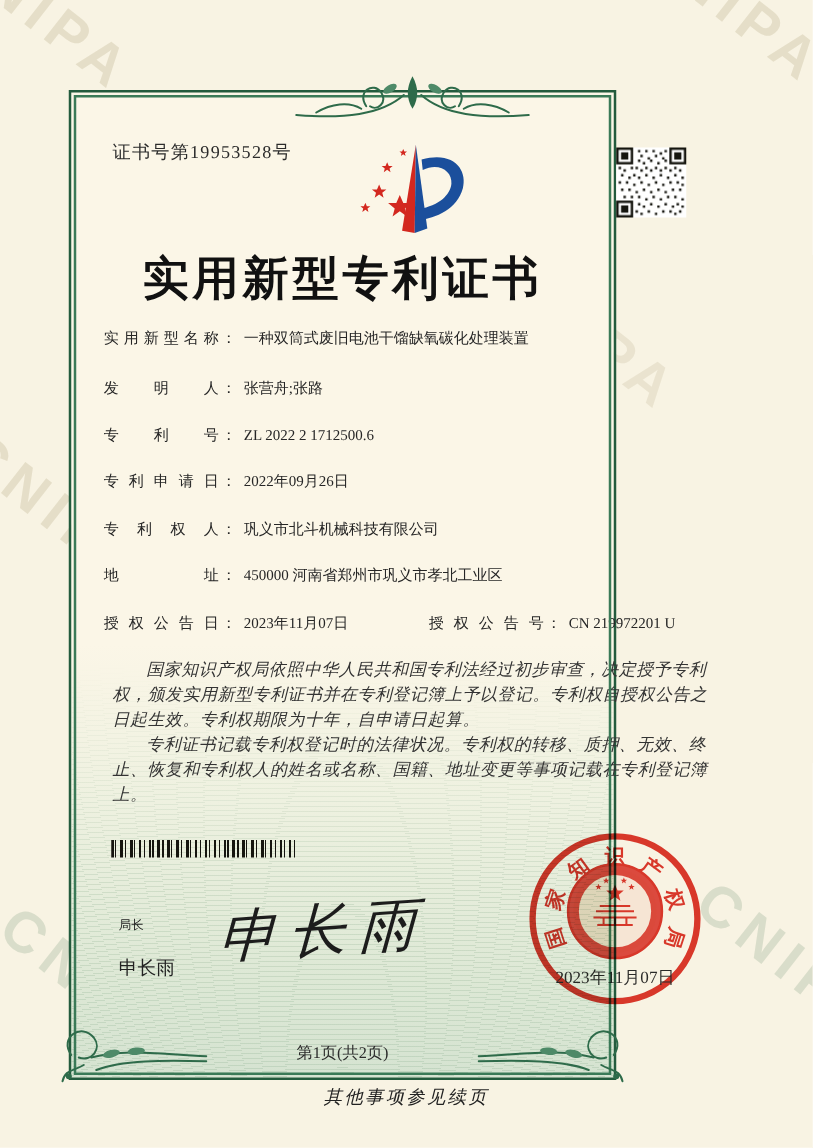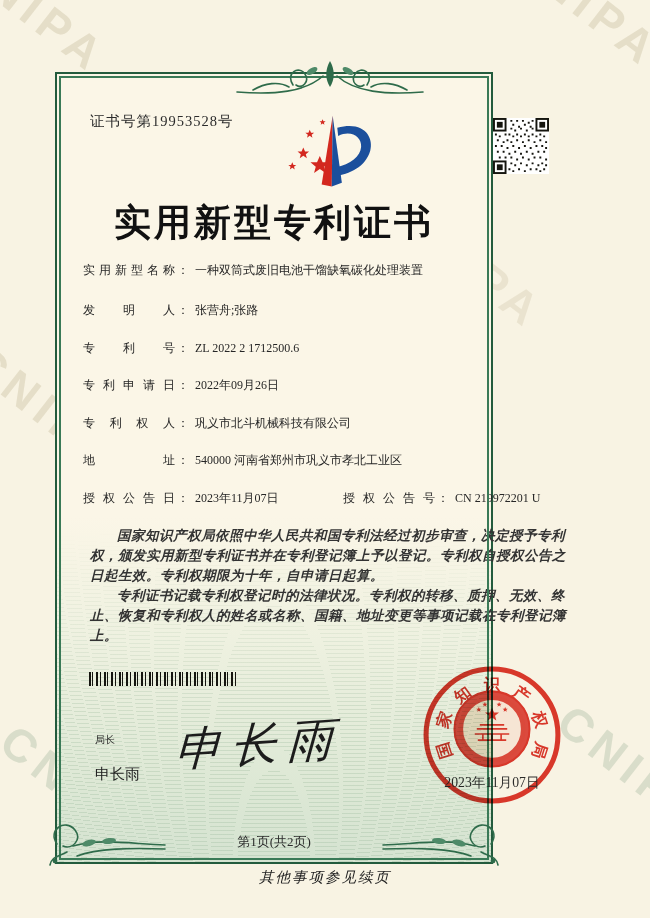--- a/index.html
+++ b/index.html
@@ -31,21 +31,21 @@
            font-size:37px; font-weight:bold; letter-spacing:3px; color:#111; z-index:2; }
 
   .row { position:absolute; left:26px; width:500px; font-size:12px; color:#262626; z-index:2; white-space:nowrap; }
   .lbl { display:inline-block; width:92px; text-align:justify; text-align-last:justify;
          text-justify:inter-character; vertical-align:bottom; }
   .colon { padding:0 6px 0 2px; }
   .pair2 { position:absolute; left:260px; top:0; white-space:nowrap; }
 
   .paras { position:absolute; left:33px; top:452px; width:484px; font-size:13.5px;
            line-height:20px; color:#333; z-index:2; font-style:italic; }
-  .paras p { text-indent:2em; letter-spacing:.5px;font-weight:bold; }
+  .paras p { text-indent:2em; letter-spacing:.5px; }
 
   .barcode { position:absolute; left:32px; top:598px; width:150px; height:14px; z-index:2;
              background:repeating-linear-gradient(90deg,#15150f 0 2px,transparent 2px 3px,#15150f 3px 4px,
                transparent 4px 7px,#15150f 7px 9px,transparent 9px 11px,#15150f 11px 12px,transparent 12px 15px); }
 
   .sig-title { position:absolute; left:38px; top:659px; font-size:10px; color:#222;
                font-family:"Liberation Sans","DejaVu Sans",sans-serif; z-index:2; }
   .sig-name  { position:absolute; left:38px; top:691px; font-size:15px; color:#222;
                font-family:"Liberation Sans","DejaVu Sans",sans-serif; z-index:2; }
   .signature { position:absolute; left:118px; top:640px; font-size:46px; color:#1c1c1c; z-index:2;
@@ -173,21 +173,21 @@
     <div class="row" style="top:266px;">
       <span class="lbl">专利号</span><span class="colon">：</span><span>ZL 2022 2 1712500.6</span>
     </div>
     <div class="row" style="top:303px;">
       <span class="lbl">专利申请日</span><span class="colon">：</span><span>2022年09月26日</span>
     </div>
     <div class="row" style="top:341px;">
       <span class="lbl">专利权人</span><span class="colon">：</span><span>巩义市北斗机械科技有限公司</span>
     </div>
     <div class="row" style="top:378px;">
-      <span class="lbl">地址</span><span class="colon">：</span><span>540000 河南省郑州市巩义市孝北工业区</span>
+      <span class="lbl">地址</span><span class="colon">：</span><span>450000 河南省郑州市巩义市孝北工业区</span>
     </div>
     <div class="row" style="top:416px;">
       <span class="lbl">授权公告日</span><span class="colon">：</span><span>2023年11月07日</span>
       <span class="pair2">
         <span class="lbl">授权公告号</span><span class="colon">：</span><span>CN 219972201 U</span>
       </span>
     </div>
 
     <div class="paras">
       <p>国家知识产权局依照中华人民共和国专利法经过初步审查，决定授予专利权，颁发实用新型专利证书并在专利登记簿上予以登记。专利权自授权公告之日起生效。专利权期限为十年，自申请日起算。</p>

